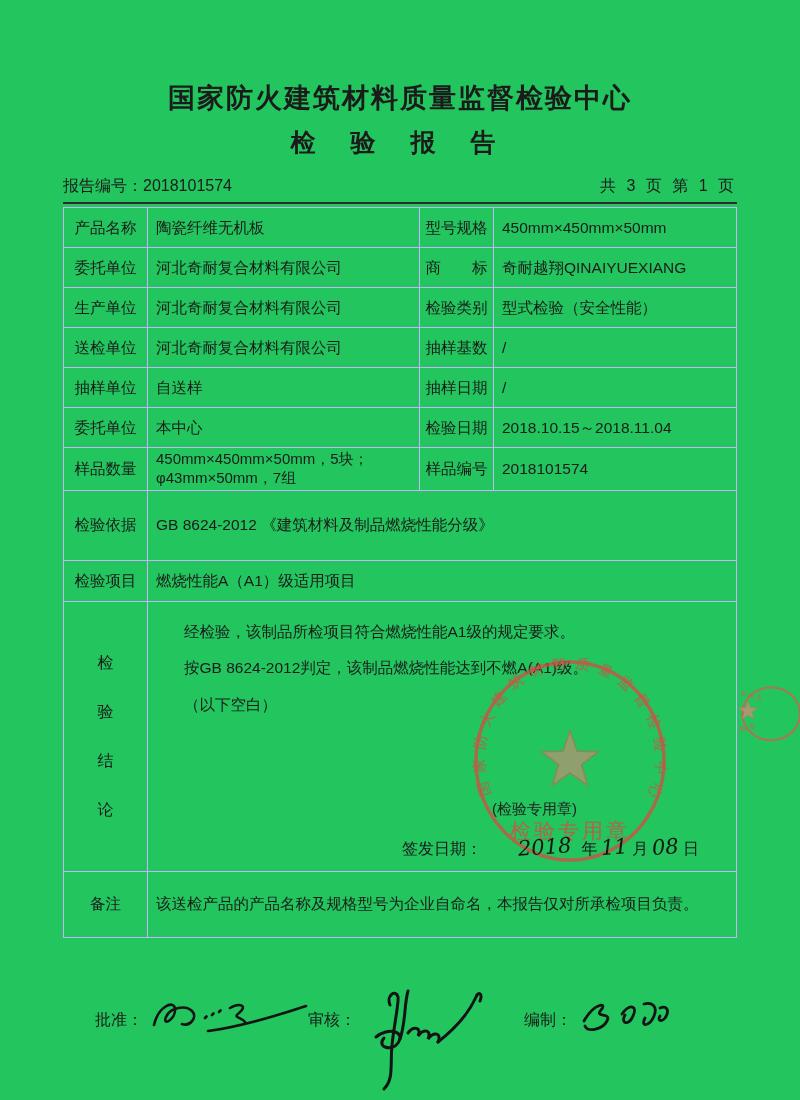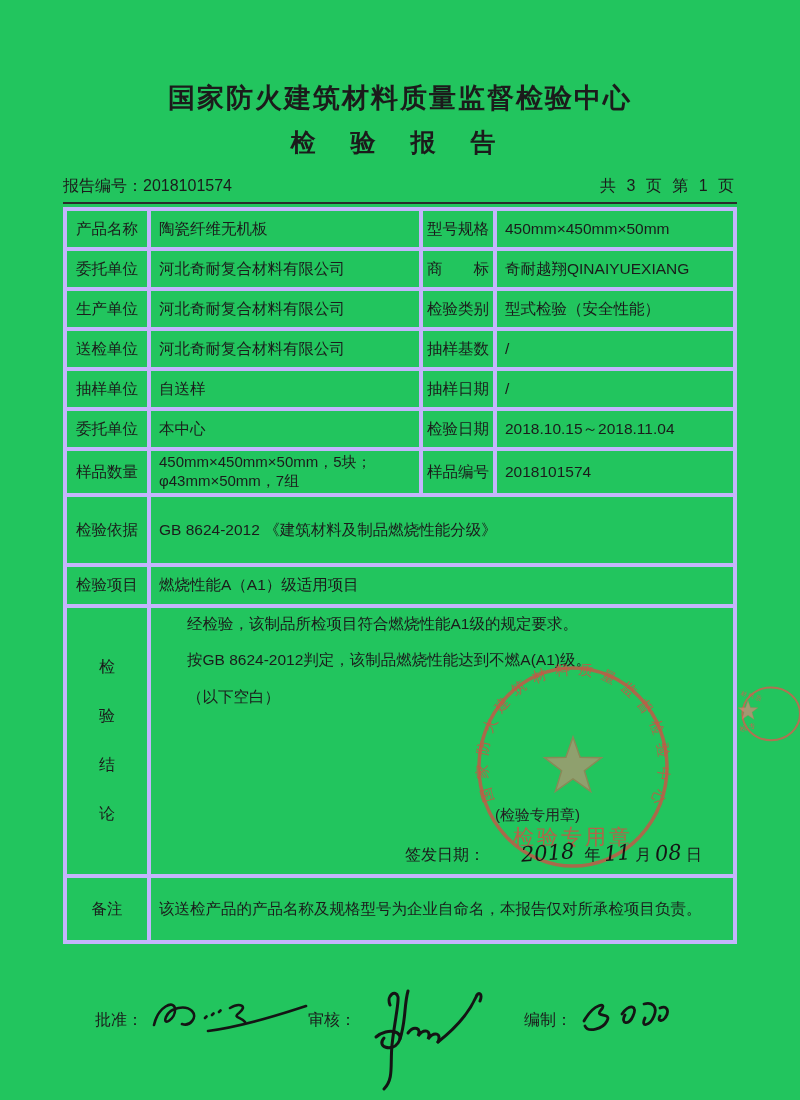--- a/index.html
+++ b/index.html
@@ -22,32 +22,32 @@
     border-bottom:2px solid #2b2b2b;
     display:flex; justify-content:space-between; align-items:flex-start;
     font-size:16px;
   }
   .report-line .pages{letter-spacing:3px;}
   table.report-table{
     position:absolute; left:63px; top:207px; width:674px;
     border-collapse:collapse; table-layout:fixed;
   }
   .report-table td{
-    border:4px solid #c4b5fd; font-size:15.5px; color:#1b1b1b;
+    border:1px solid #c4b5fd; font-size:15.5px; color:#1b1b1b;
     padding:2px 4px; line-height:1.25; overflow:hidden;
   }
   .report-table td.lbl{text-align:center; padding:2px 1px;}
   .report-table td.val{text-align:left; padding-left:8px;}
   tr.r40{height:40px;} tr.r42{height:42px;margin-left:20px;} tr.r70{height:70px;padding-left:22px;}
   tr.r41{height:41px;} tr.r270{height:270px;} tr.r66{height:66px;}
   td.vert{vertical-align:middle;}
   .vert-label{display:flex; flex-direction:column; align-items:center; gap:29px; font-size:16px;}
   td.concl{vertical-align:top; position:relative; padding:0 0 0 8px;}
   .concl-line{margin:0; padding-left:28px; font-size:15.5px;}
-  .cl1{margin-top:6px;} .cl2{margin-top:17px;} .cl3{margin-top:18px;}
+  .cl1{margin-top:20px;} .cl2{margin-top:17px;} .cl3{margin-top:18px;}
   .seal-note{position:absolute; left:344px; top:198px; font-size:15px; color:#222;}
   .signdate{position:absolute; left:254px; top:232px; font-size:16px; white-space:nowrap;}
   .signdate .hand{
     font-family:"DejaVu Serif","Liberation Serif",serif; font-style:italic;
     font-size:21px; display:inline-block; transform:rotate(-4deg); color:#141414;
   }
   .signdate .gap1{margin-left:36px;} .signdate .u{margin-left:10px;}
   .signdate .n{margin-left:4px;}
   .stamp-svg{position:absolute; left:322px; top:56px; opacity:.92;}
   .edge-stamp{position:absolute; left:740px; top:630px; width:60px; height:170px;}

